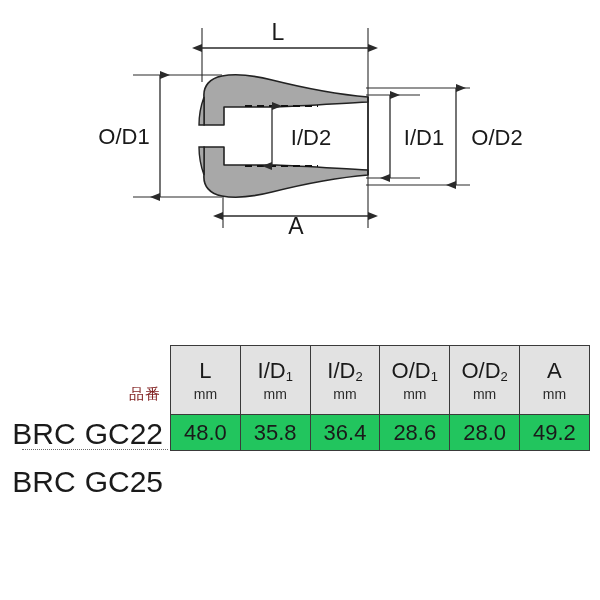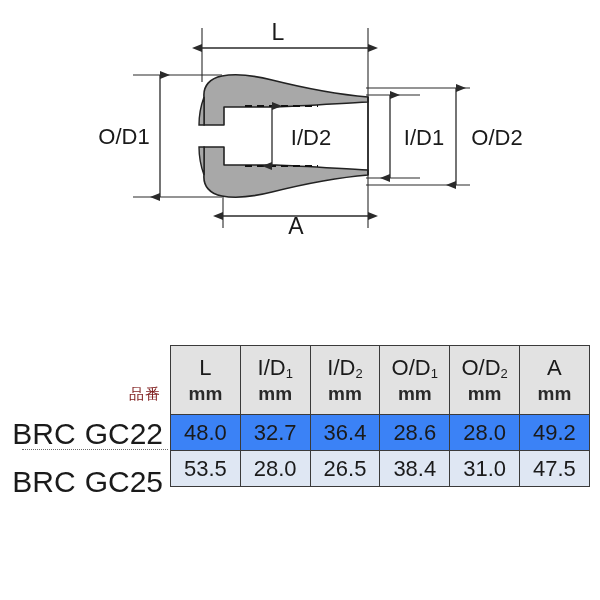--- a/index.html
+++ b/index.html
@@ -28,25 +28,25 @@
   }
   table.spec th{
     background:#e2e2e2;
     height:68px;
     width:68.8px;
     vertical-align:middle;
     line-height:1.0;
   }
   .hdr-main{font-size:22px;letter-spacing:0px;display:block;}
   .hdr-main sub{font-size:13px;vertical-align:baseline;position:relative;top:3px;}
-  .hdr-unit{font-size:19px;display:block;margin-top:5px;color:#2a2a2a;font-weight:bold;}
+  .hdr-unit{font-size:14px;display:block;margin-top:5px;color:#2a2a2a;}
   table.spec td{
     height:35px;
     font-size:22px;
-    background:#3b82f6;
+    background:#22c55e;
   }
   table.spec tr.alt td{background:#dfe7f3;}
 
   
   .rowlabels{position:absolute;left:0;top:0;width:168px;}
   .hinban{
     position:absolute;right:7px;top:40px;
     font-size:15px;letter-spacing:1px;color:#7f1d1d;
     white-space:nowrap;
   }
@@ -208,31 +208,23 @@
           </th>
           <th>
             <span class="hdr-main"><span>A</span><sub></sub></span>
             <span class="hdr-unit">mm</span>
           </th>
         </tr>
       </thead>
       <tbody>
         <tr>
           <td>48.0</td>
-          <td>32.7</td>
+          <td>35.8</td>
           <td>36.4</td>
           <td>28.6</td>
           <td>28.0</td>
           <td>49.2</td>
         </tr>
-        <tr class="alt">
-          <td>53.5</td>
-          <td>28.0</td>
-          <td>26.5</td>
-          <td>38.4</td>
-          <td>31.0</td>
-          <td>47.5</td>
-        </tr>
       </tbody>
     </table>
   </div>
 
 </div>
 
 </body></html>

